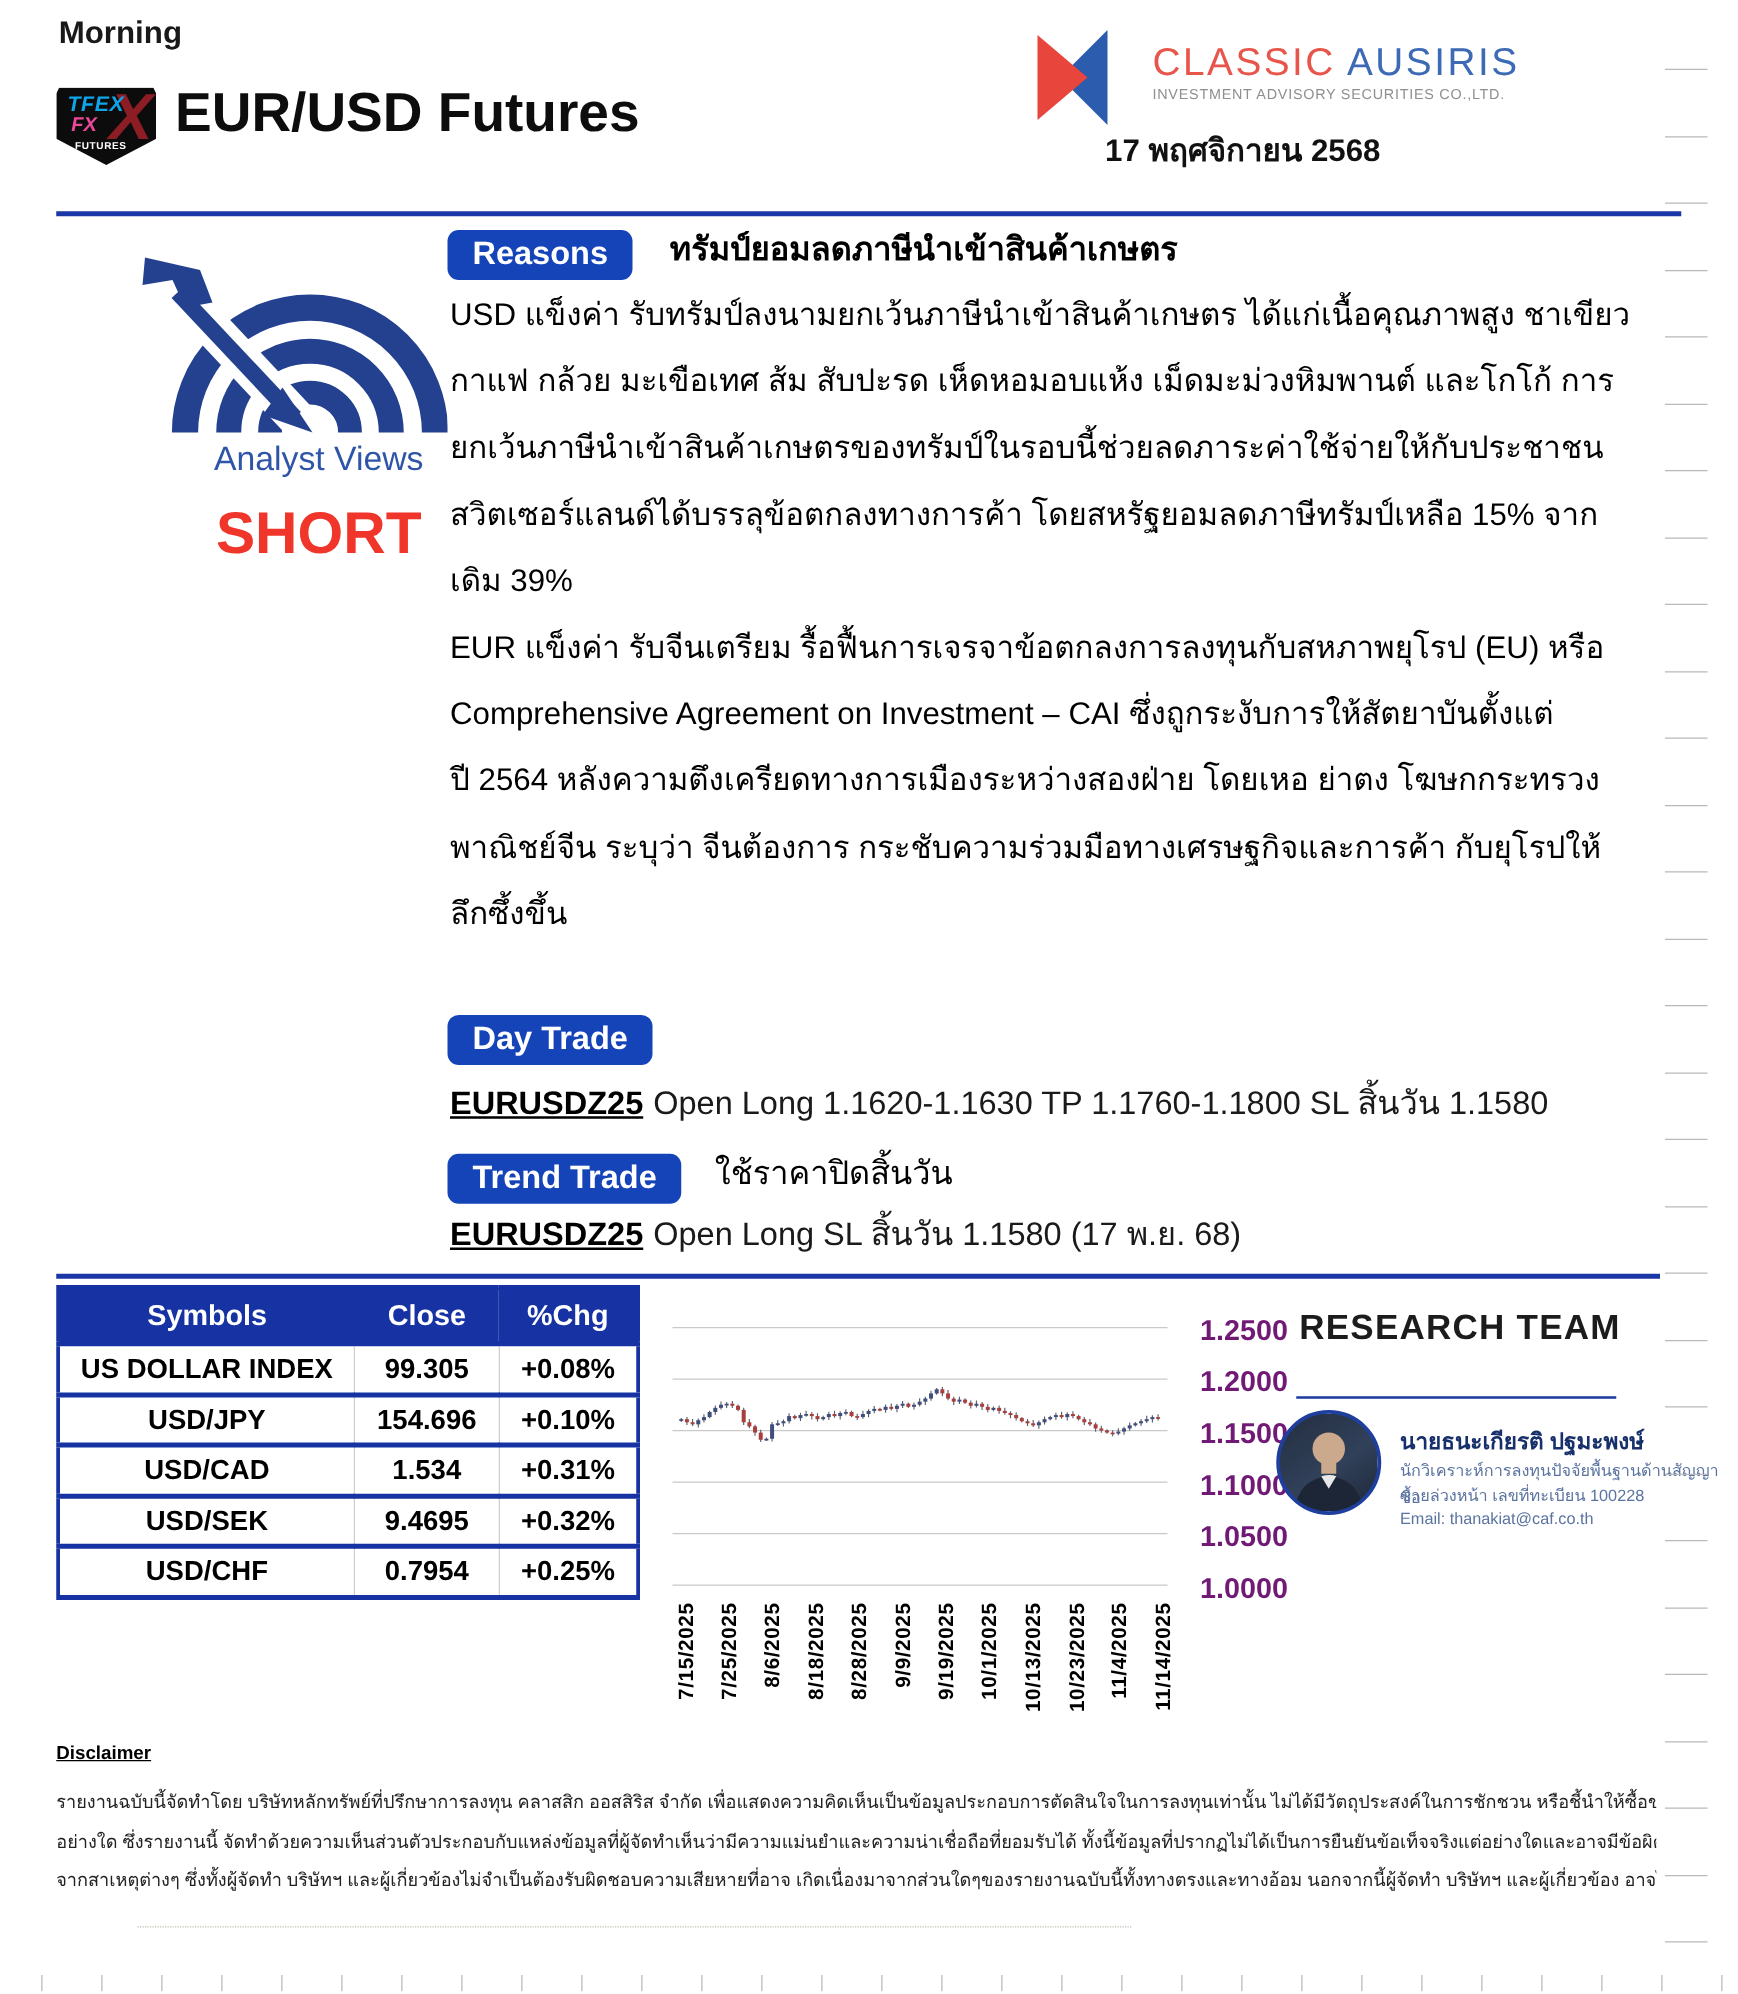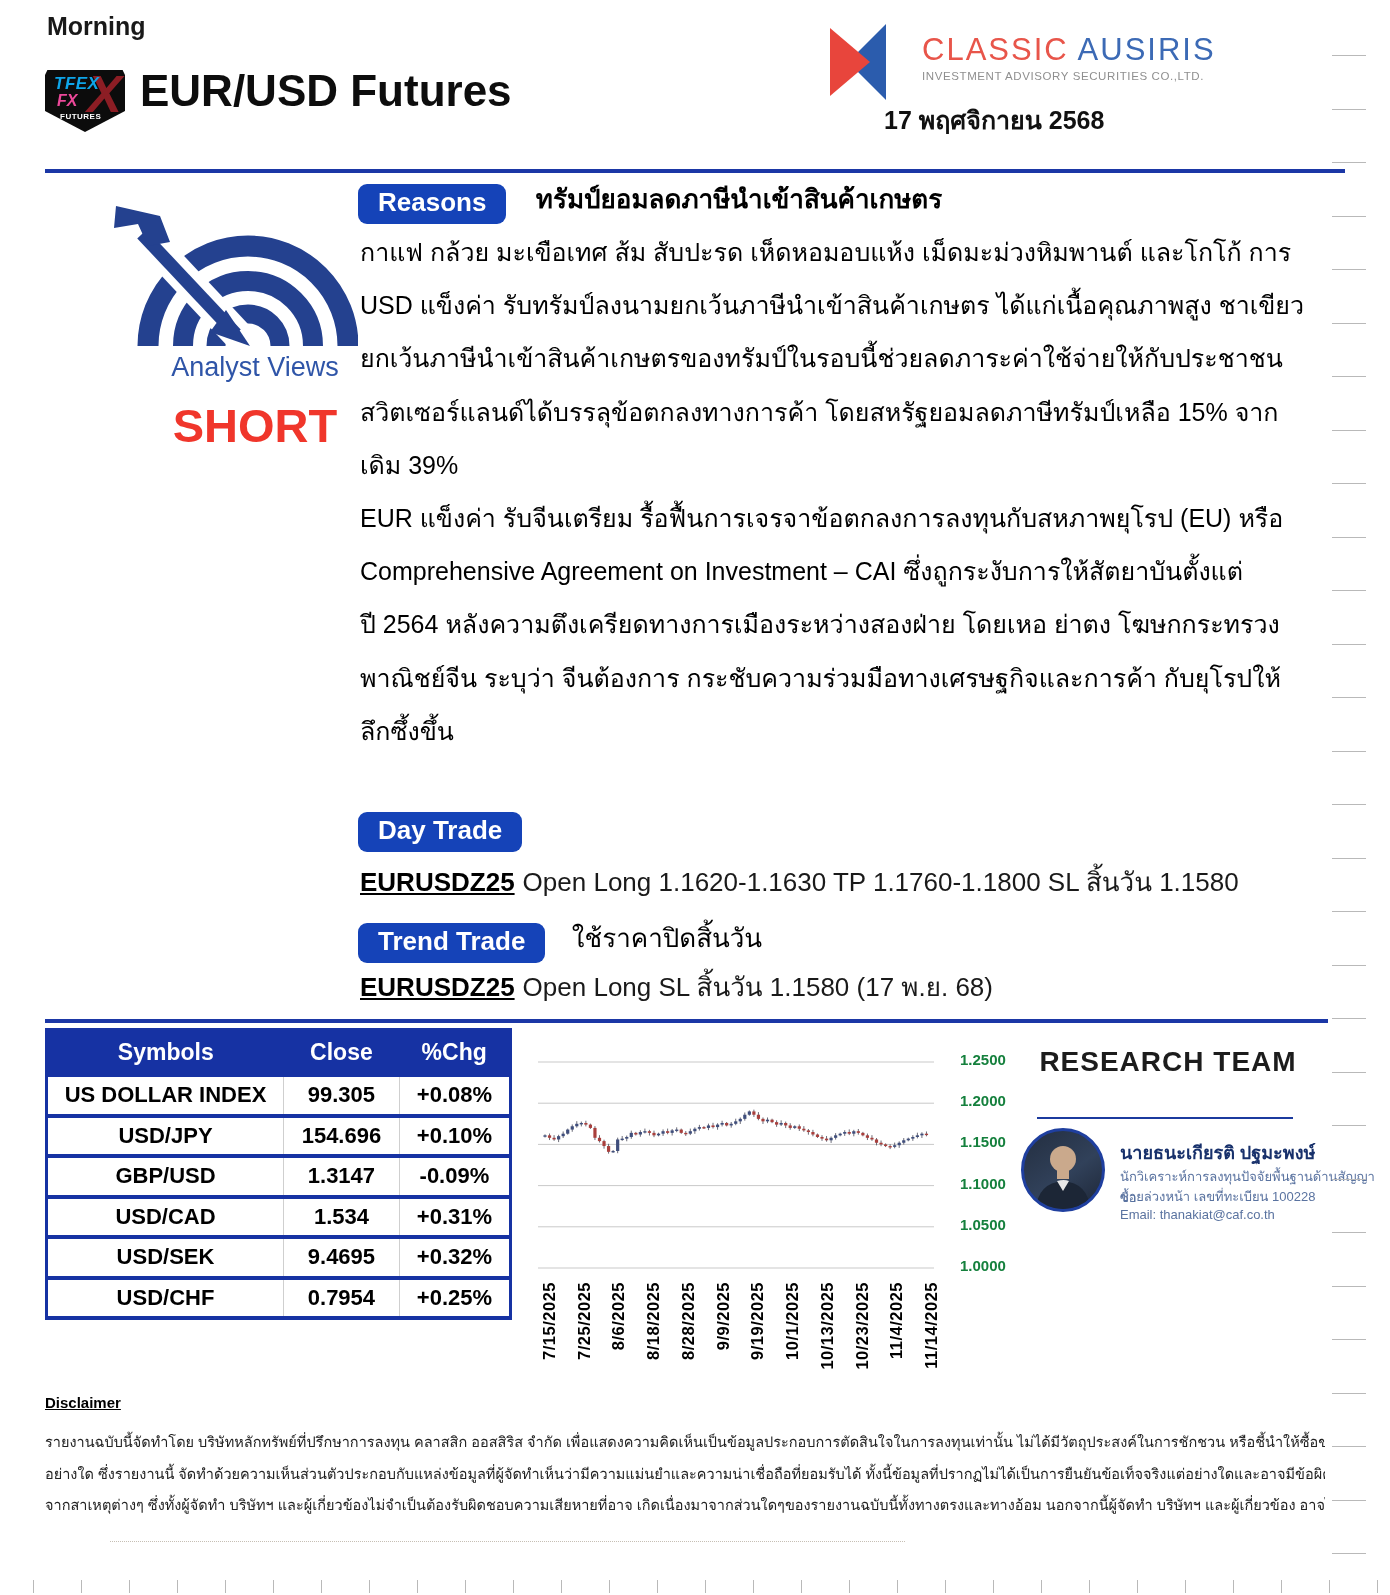--- a/index.html
+++ b/index.html
@@ -56,21 +56,21 @@
   .quotes th { background:#1632a3; color:#ffffff; font-size:23px; font-weight:700; height:45px; }
   .quotes td { font-size:22px; font-weight:700; color:#000; text-align:center; height:40.5px; background:#fff; }
   .quotes tr { border-top:4px solid #1632a3; border-bottom:4px solid #1632a3; }
   .quotes, .quotes tr { border-left:3px solid #1632a3; border-right:3px solid #1632a3; }
   .quotes td + td { border-left:1px solid #cfcfcf; }
   .quotes th:first-child, .quotes td:first-child { width:237px; }
 
   
   .chart-wrap { left:528px; top:1030px; width:500px; height:365px; }
   .chart-svg { position:absolute; left:0; top:0; }
-  .ylab { position:absolute; left:432px; width:70px; font-size:15px; font-weight:700; color:#15803d; }
+  .ylab { position:absolute; left:432px; width:70px; font-size:23px; font-weight:700; color:#701a75; }
   .xaxis { position:absolute; left:0; top:0; }
   .xlab { position:absolute; top:252px; writing-mode:vertical-rl; transform:rotate(180deg);
     font-size:16.5px; font-weight:700; color:#000; letter-spacing:.5px; }
 
   
   .research-title { left:1038px; top:1046px; width:260px; text-align:center; font-size:28px; font-weight:600; color:#1c1c1c; letter-spacing:1px; }
   .research-rule { left:1037px; top:1117px; width:256px; height:2px; background:#1b3a9e; }
   .avatar { left:1021px; top:1128px; width:84px; height:84px; border-radius:50%; border:3px solid #1f3f9f; overflow:hidden;
     background:linear-gradient(145deg,#232e40 0%,#31415a 55%,#1d2636 100%); }
   .analyst-name { left:1120px; top:1138px; font-size:18px; font-weight:700; color:#17306b; }
@@ -130,22 +130,22 @@
   </svg>
 </div>
 <div class="abs analyst-label">Analyst Views</div>
 <div class="abs analyst-view">SHORT</div>
 
 <div class="abs reasons-row">
   <span class="badge">Reasons</span>
   <span class="headline">ทรัมป์ยอมลดภาษีนำเข้าสินค้าเกษตร</span>
 </div>
 <div class="abs paragraphs">
+    <div class="para-line">USD แข็งค่า รับทรัมป์ลงนามยกเว้นภาษีนำเข้าสินค้าเกษตร ได้แก่เนื้อคุณภาพสูง ชาเขียว</div>
     <div class="para-line">กาแฟ กล้วย มะเขือเทศ ส้ม สับปะรด เห็ดหอมอบแห้ง เม็ดมะม่วงหิมพานต์ และโกโก้ การ</div>
-    <div class="para-line">USD แข็งค่า รับทรัมป์ลงนามยกเว้นภาษีนำเข้าสินค้าเกษตร ได้แก่เนื้อคุณภาพสูง ชาเขียว</div>
     <div class="para-line">ยกเว้นภาษีนำเข้าสินค้าเกษตรของทรัมป์ในรอบนี้ช่วยลดภาระค่าใช้จ่ายให้กับประชาชน</div>
     <div class="para-line">สวิตเซอร์แลนด์ได้บรรลุข้อตกลงทางการค้า โดยสหรัฐยอมลดภาษีทรัมป์เหลือ 15% จาก</div>
     <div class="para-line">เดิม 39%</div>
     <div class="para-line">EUR แข็งค่า รับจีนเตรียม รื้อฟื้นการเจรจาข้อตกลงการลงทุนกับสหภาพยุโรป (EU) หรือ</div>
     <div class="para-line">Comprehensive Agreement on Investment – CAI ซึ่งถูกระงับการให้สัตยาบันตั้งแต่</div>
     <div class="para-line">ปี 2564 หลังความตึงเครียดทางการเมืองระหว่างสองฝ่าย โดยเหอ ย่าตง โฆษกกระทรวง</div>
     <div class="para-line">พาณิชย์จีน ระบุว่า จีนต้องการ กระชับความร่วมมือทางเศรษฐกิจและการค้า กับยุโรปให้</div>
     <div class="para-line">ลึกซึ้งขึ้น</div>
   </div>
 
@@ -177,25 +177,20 @@
   <tbody>
       <tr>
         <td>US DOLLAR INDEX</td>
         <td>99.305</td>
         <td>+0.08%</td>
       </tr>
       <tr>
         <td>USD/JPY</td>
         <td>154.696</td>
         <td>+0.10%</td>
-      </tr>
-      <tr>
-        <td>GBP/USD</td>
-        <td>1.3147</td>
-        <td>-0.09%</td>
       </tr>
       <tr>
         <td>USD/CAD</td>
         <td>1.534</td>
         <td>+0.31%</td>
       </tr>
       <tr>
         <td>USD/SEK</td>
         <td>9.4695</td>
         <td>+0.32%</td>

